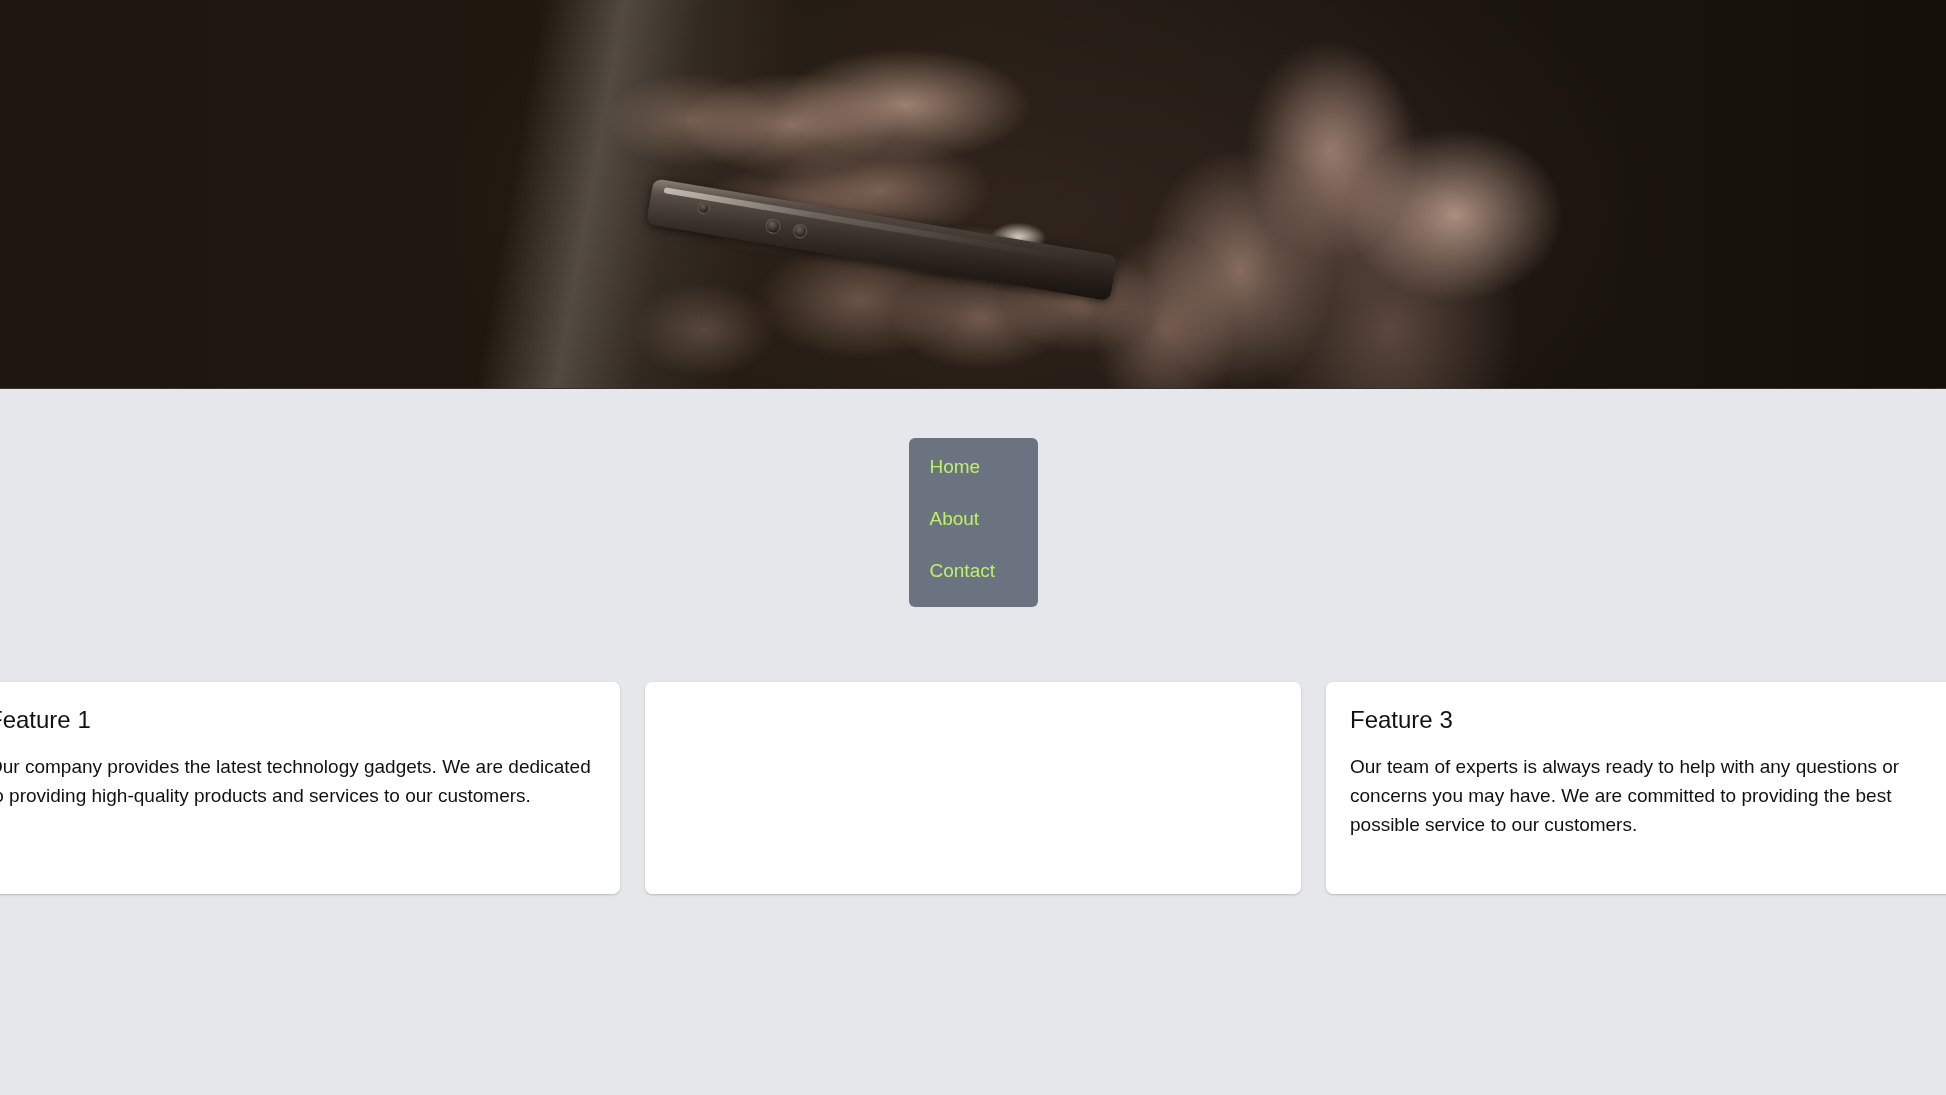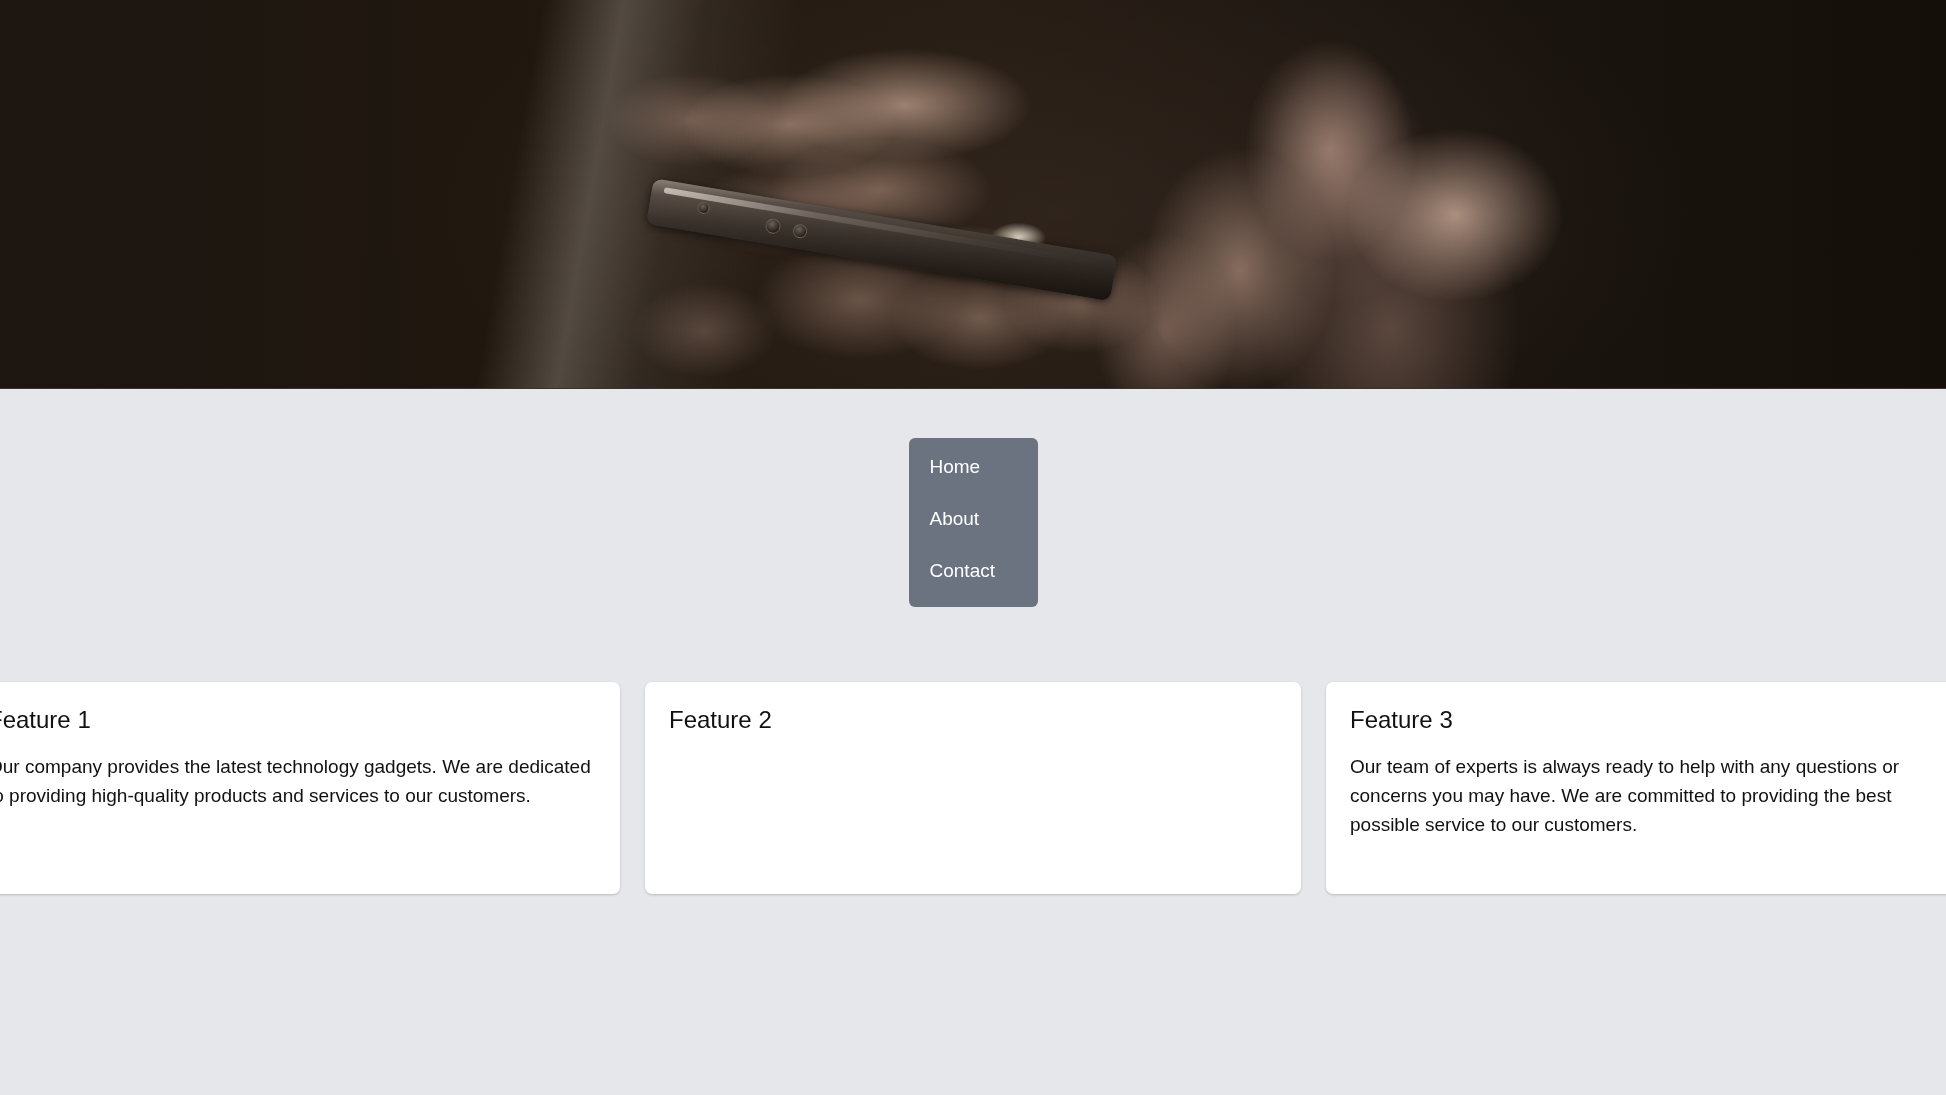--- a/index.html
+++ b/index.html
@@ -98,21 +98,21 @@
 
   .nav-box {
     width: 129px;
     background: #6b7280;
     border-radius: 6px;
     padding: 19px 20px 19px 21px;
   }
 
   .nav-item {
     display: block;
-    color: #ffffff;
+    color: #bef264;
     font-size: 19px;
     line-height: 1;
     text-decoration: none;
     padding: 0;
     margin-bottom: 33px;
     white-space: nowrap;
   }
   .nav-item:last-child { margin-bottom: 8px; }
 
   
@@ -167,19 +167,18 @@
     <a class="nav-item" href="#">Contact</a>
   </nav>
 </div>
 
 <section class="features">
   <article class="card">
     <h2 class="card-title">Feature 1</h2>
     <p class="card-body">Our company provides the latest technology gadgets. We are dedicated to providing high-quality products and services to our customers.</p>
   </article>
   <article class="card">
-    <h2 class="card-title">Feature 2</h2>
   </article>
   <article class="card">
     <h2 class="card-title">Feature 3</h2>
     <p class="card-body">Our team of experts is always ready to help with any questions or concerns you may have. We are committed to providing the best possible service to our customers.</p>
   </article>
 </section>
 
 </body></html>

